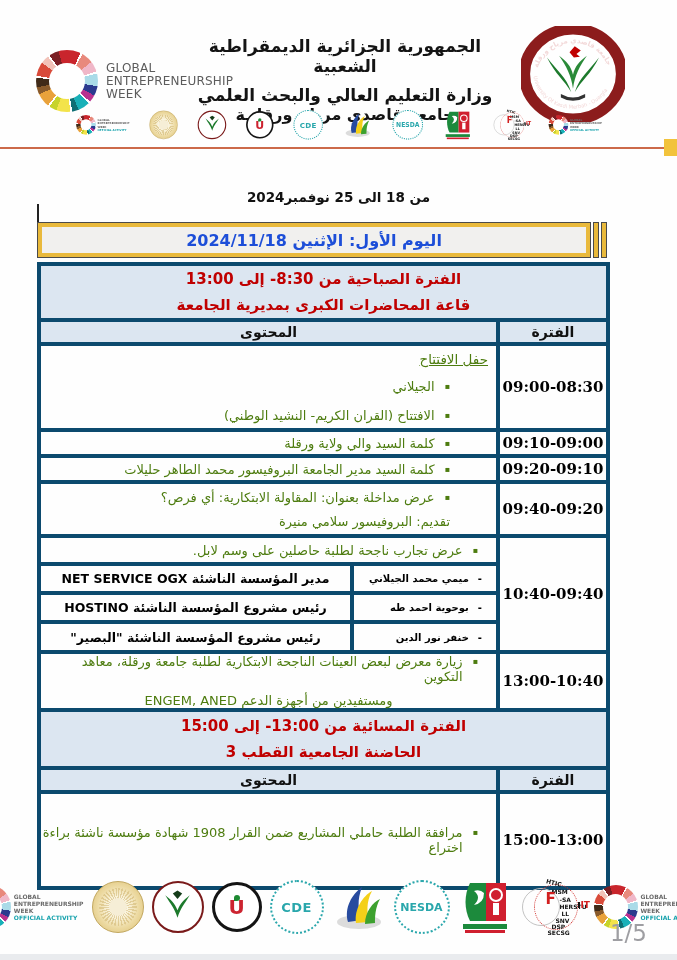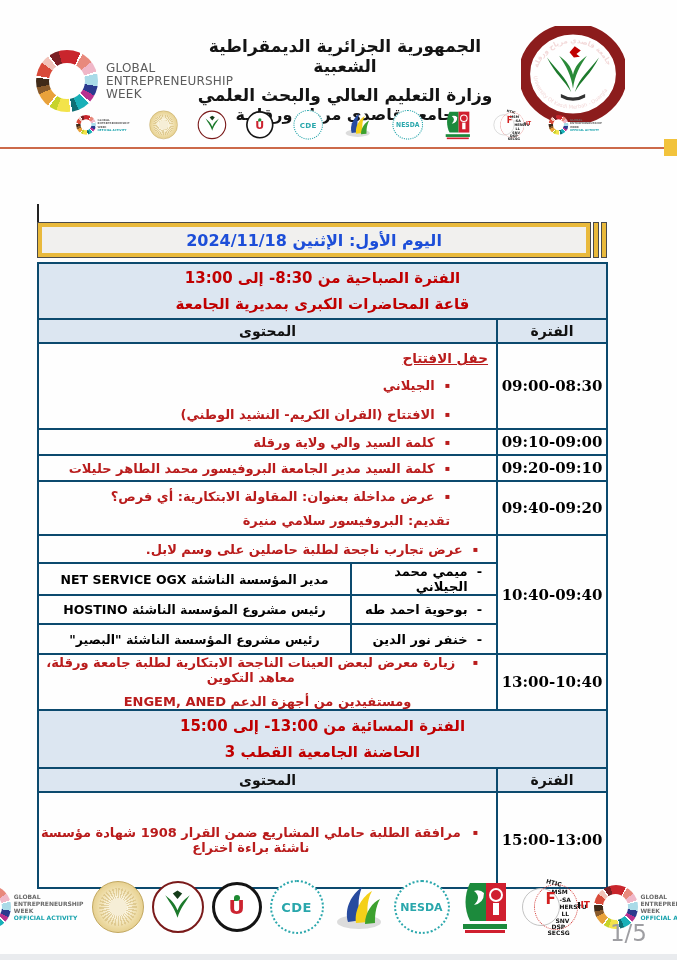--- a/index.html
+++ b/index.html
@@ -80,33 +80,33 @@
 
   
   .day-banner-row { position:absolute; top:222px; left:37px; width:570px; height:36px; display:flex; gap:2px; }
   .day-banner { flex:1; border:1px solid #4a4a4a; background:#e9b93b; padding:4px; }
   .day-banner .inner { width:100%; height:100%; background:#f1f0ee; display:flex; align-items:center; justify-content:center; }
   .day-banner .inner span { color:#1d4ed8; font-weight:bold; font-size:16px; direction:rtl; }
   .bar { width:6px; border:1px solid #4a4a4a; background:#e9b93b; }
 
   
   table.sched { position:absolute; top:262px; left:37px; width:570px; border-collapse:collapse; direction:rtl; table-layout:fixed; }
-  table.sched td { border:2px solid #0c4a6e; vertical-align:middle; padding:0; }
+  table.sched td { border:4px solid #0c4a6e; vertical-align:middle; padding:0; }
   .session { background:#dce6f1; text-align:center; color:#c00000; font-weight:bold; font-size:15px; }
   .session div { line-height:26px; }
   .colhdr { background:#dce6f1; text-align:center; font-weight:bold; font-size:14px; color:#111; height:24px; }
   .time { text-align:center; font-weight:bold; font-size:15px; color:#000; font-family:"DejaVu Serif", serif; direction:ltr; }
-  .content { font-size:13px; font-weight:bold; color:#b91c1c; }
+  .content { font-size:13px; font-weight:normal; color:#4d7c0f; }
   .content .hline { padding-right:8px; text-decoration:underline; font-size:13.5px; }
   .b { display:flex; align-items:baseline; gap:10px; padding-right:46px; }
   .b::before { content:"▪"; font-size:8px; position:relative; top:-2px; }
-  .b2 { padding-right:18px;text-align:center; }
+  .b2 { padding-right:18px; }
   .sub { padding-right:46px; }
   .center-line { text-align:center; }
-  .name-cell { font-size:13px; font-weight:bold; }
+  .name-cell { font-size:10px; font-weight:bold; }
   .name-cell .n { display:flex; align-items:baseline; gap:9px; padding-right:14px; }
   .name-cell .n::before { content:"-"; }
   .role-cell { text-align:center; font-size:12.5px; font-weight:bold; }
   .vgap8 > * + * { margin-top:9px; }
   .rowA-pad { padding:6px 0 10px 0; }
 
   
   .pagenum { position:absolute; top:920px; right:30px; font-size:23px; color:#9e9ea2; }
   .bottom-bar { position:absolute; bottom:0; left:0; width:677px; height:6px; background:#e9ebee; }
 </style>
@@ -213,20 +213,21 @@
           <div>ENTREPRENEURSHIP</div>
           <div>WEEK</div>
           <div class="teal">OFFICIAL ACTIVITY</div>
         </div>
     </div>
   </div>
 
   <div class="orange-line"></div>
   <div class="yellow-chip"></div>
 
+  <div class="doc-subtitle">من 18 الى 25 نوفمبر2024</div>
 
   <div class="tick"></div>
 
   <div class="day-banner-row">
     <div class="day-banner">
       <div class="inner">
           <span>اليوم الأول: الإثنين 2024/11/18</span>
         </div>
     </div>
     <div class="bar"></div>

